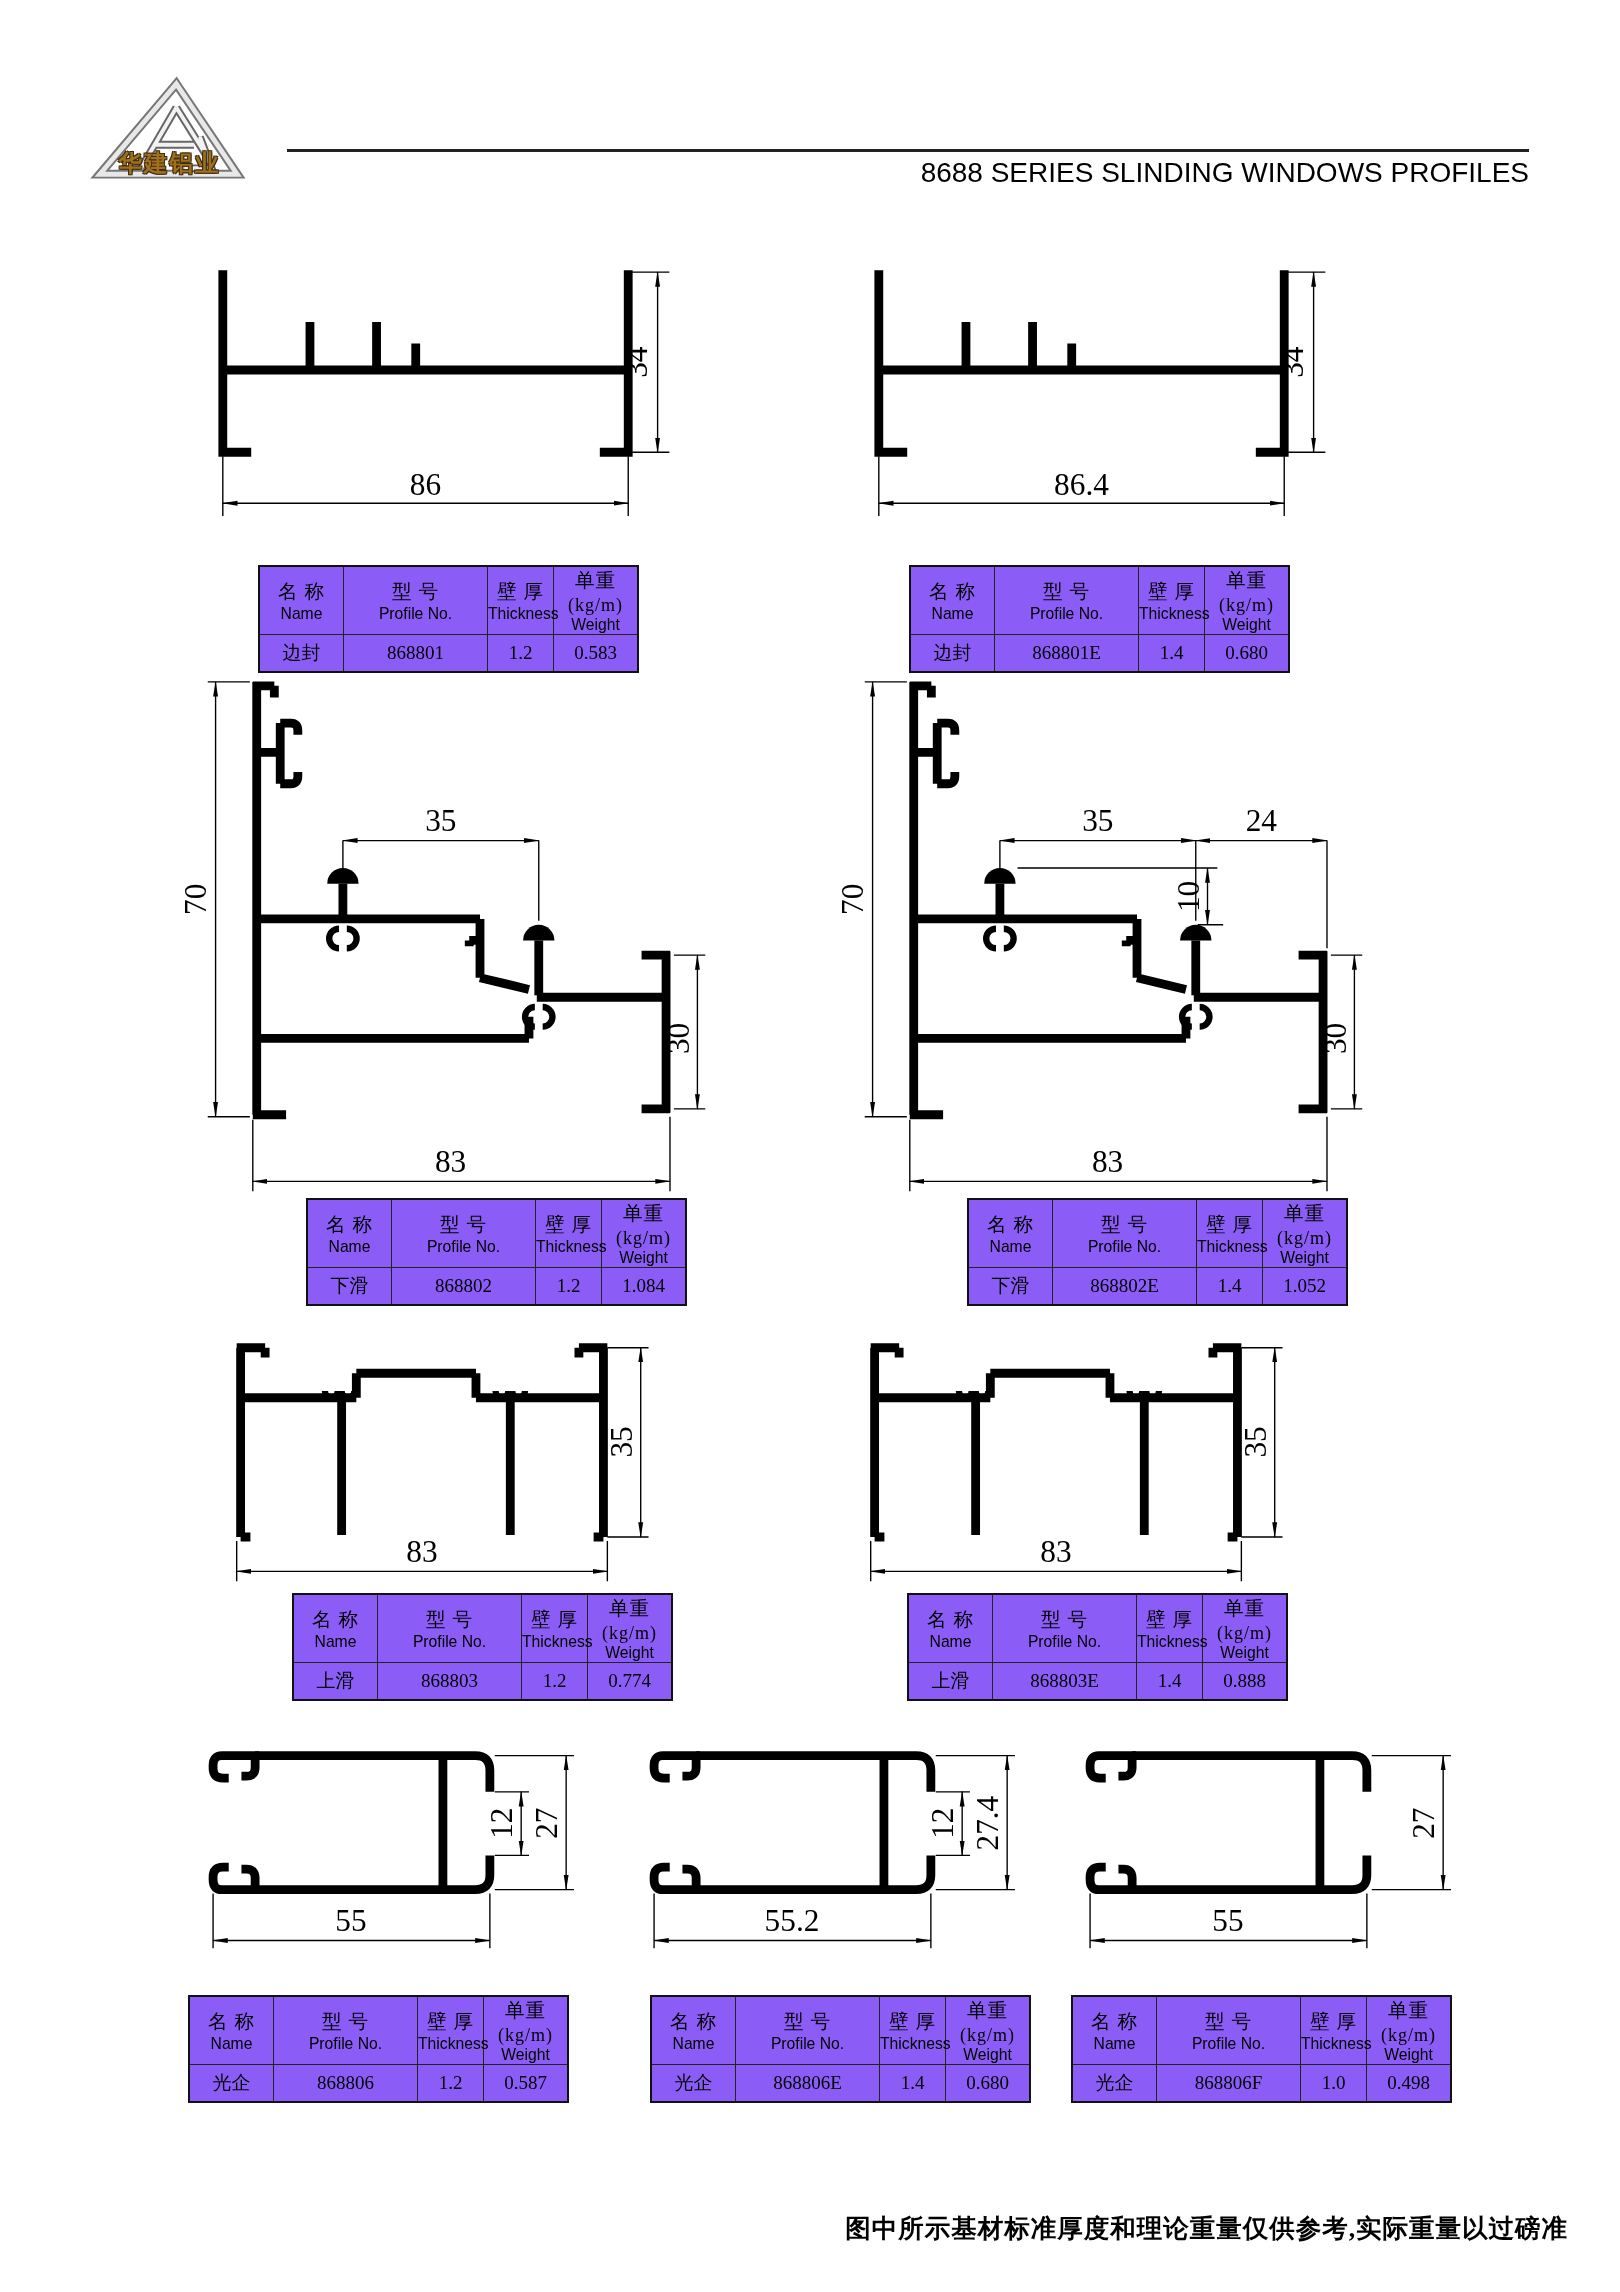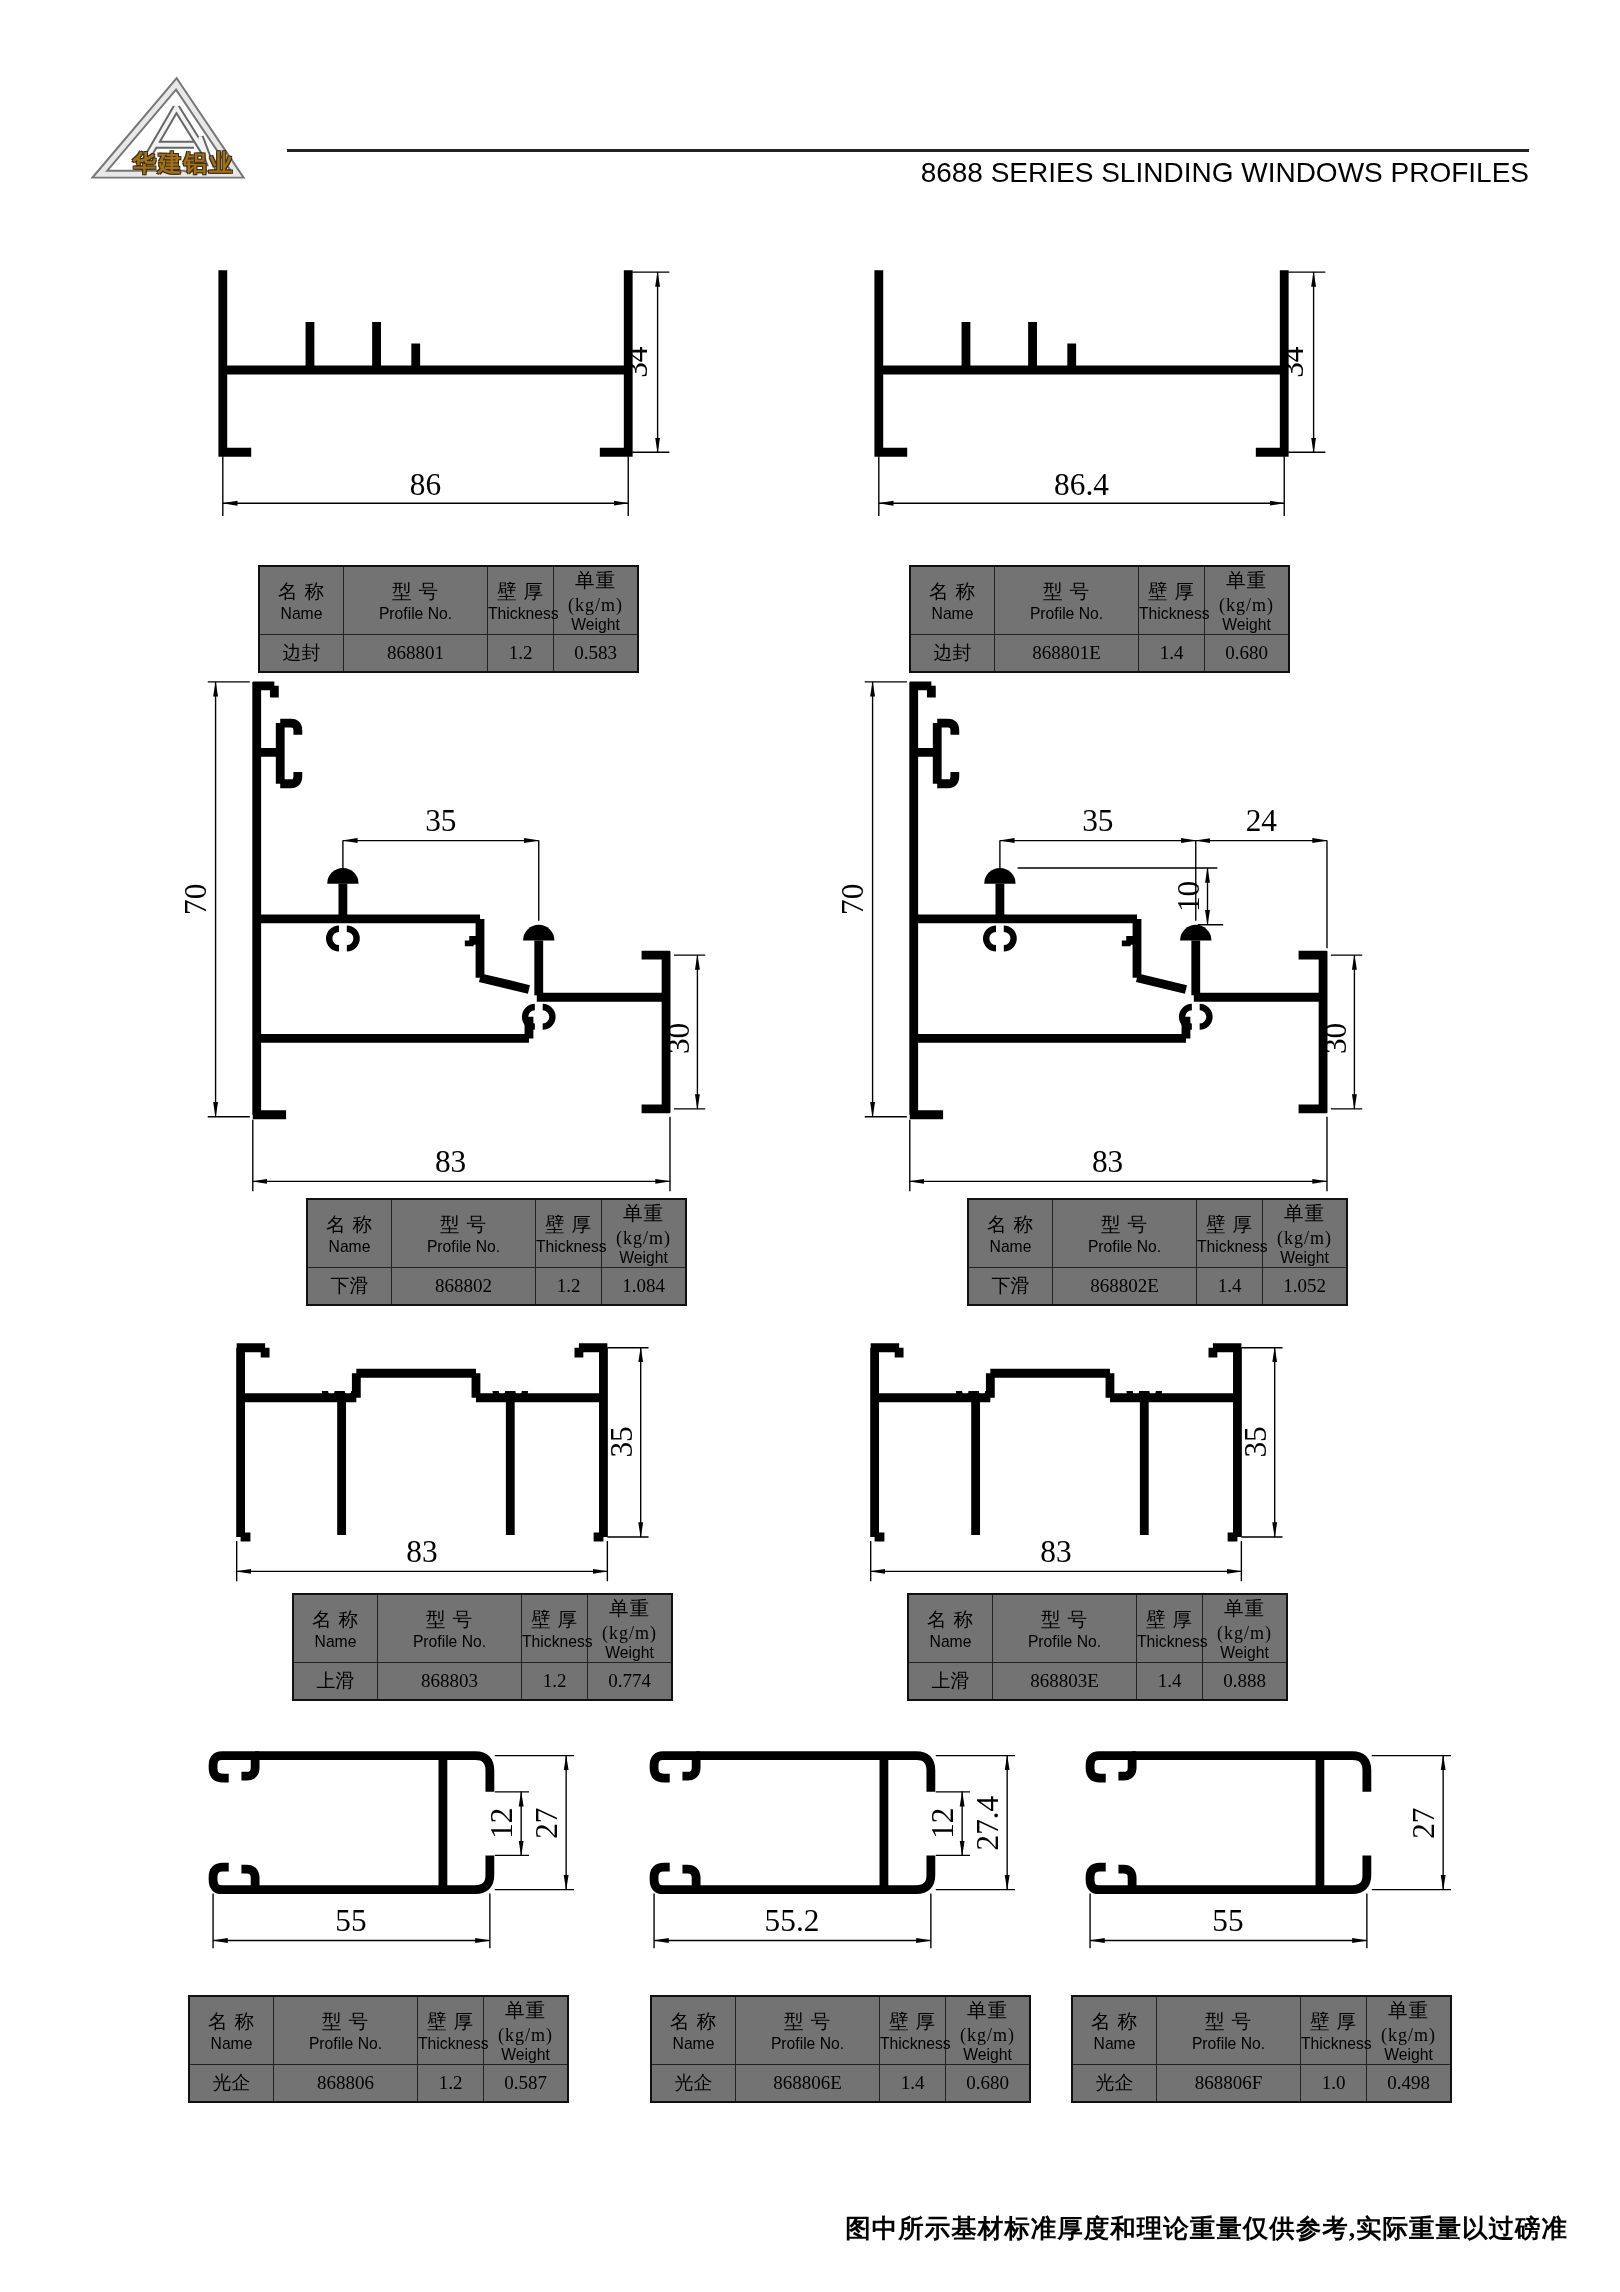--- a/index.html
+++ b/index.html
@@ -6,33 +6,33 @@
   #page{position:relative;width:1620px;height:2293px;background:#fff;overflow:hidden;
         font-family:"Liberation Serif",serif;color:#000;}
   .abs{position:absolute;}
   
   #title{left:284px;top:43px;font-size:51px;font-weight:bold;letter-spacing:4.9px;
          font-family:"Liberation Serif",serif;}
   #hrule{left:287px;top:149px;width:1242px;height:2.9px;background:#222;}
   #subtitle{left:686px;top:157px;width:843px;text-align:right;font-size:28px;
             font-family:"Liberation Sans",sans-serif;color:#000000;}
   #logoblk{left:90px;top:78px;width:157px;height:108px;}
-  #logotext{left:100px;top:147px;width:167px;text-align:center;font-size:23.5px;font-weight:bold;
+  #logotext{left:86px;top:147px;width:167px;text-align:center;font-size:23.5px;font-weight:bold;
             color:#a2701d;text-shadow:1px 1px 0 #3a2c10,-1px -1px 0 #3a2c10,1px -1px 0 #3a2c10,-1px 1px 0 #3a2c10;
             letter-spacing:2px;}
   
   svg{overflow:visible;}
   .m{stroke:#000;stroke-width:9;fill:none;stroke-linecap:butt;stroke-linejoin:miter;}
   .m2{stroke:#000;stroke-width:6.5;fill:none;}
   .mf{fill:#000;stroke:none;}
   .dm{stroke:#000;stroke-width:1.4;fill:none;}
   .dt{font-family:"Liberation Serif",serif;font-size:32px;fill:#000;}
   .mid{text-anchor:middle;}
   
-  table.spec{border-collapse:collapse;table-layout:fixed;width:374px;background:#737373;
+  table.spec{border-collapse:collapse;table-layout:fixed;width:374px;background:#8b5cf6;
              font-family:"Liberation Serif",serif;}
   table.spec td{border:1.6px solid #222;text-align:center;vertical-align:middle;padding:0;}
   table.spec{border:2.5px solid #111;}
   .hcn{font-size:19.6px;letter-spacing:1px;}
   .hen{font-size:15.7px;font-family:"Liberation Sans",sans-serif;}
   .unit{font-size:18px;}
   .drow td{height:36px;font-size:19px;}
   .hrow td{height:51px;}
   .c1{width:83px;}.c2{width:143px;}.c3{width:65px;}.c4{width:83px;}
   

